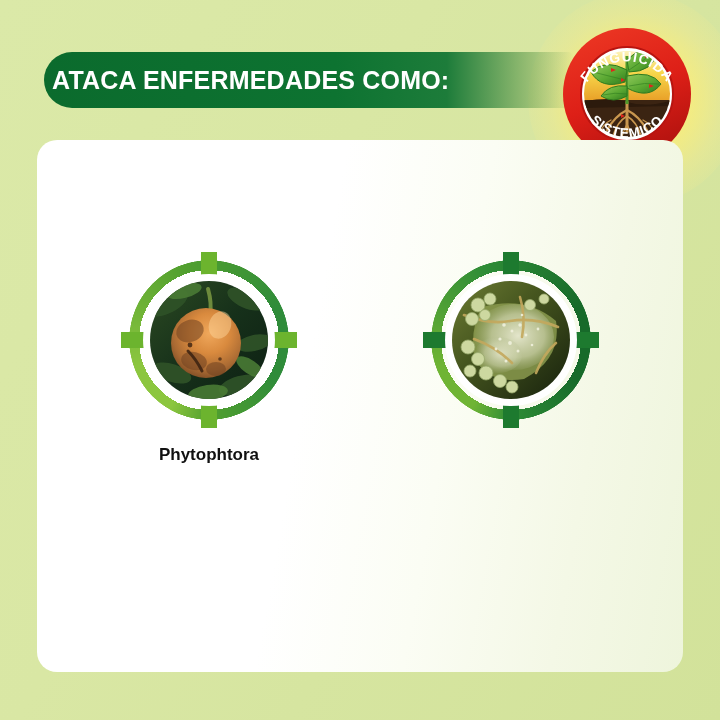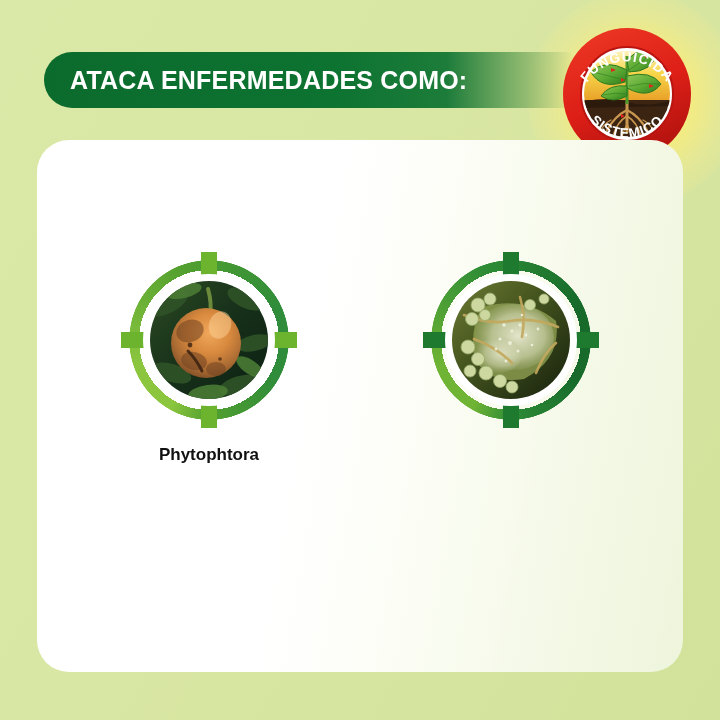--- a/index.html
+++ b/index.html
@@ -49,36 +49,36 @@
     background: linear-gradient(90deg,
                 #0b6b2d 0%,
                 #0d7331 55%,
                 #1d7c3a 76%,
                 rgba(105,160,80,0.55) 92%,
                 rgba(180,205,130,0.0) 100%);
     display: flex;
     align-items: center;
   }
   .header-title {
-    margin-left: 26px;
+    margin-left: 8px;
     color: #ffffff;
     font-size: 25px;
     font-weight: bold;
     letter-spacing: 0.2px;
     white-space: nowrap;
   }
 
   
   .content-card {
     position: absolute;
     left: 37px;
     top: 140px;
     width: 646px;
     height: 532px;
-    border-radius: 32px;
+    border-radius: 20px;
     background: linear-gradient(100deg,
                 #ffffff 0%,
                 #ffffff 42%,
                 #fbfdf4 62%,
                 #f4f8e6 82%,
                 #eef5dc 100%);
   }
 
   
   .disease-row {

